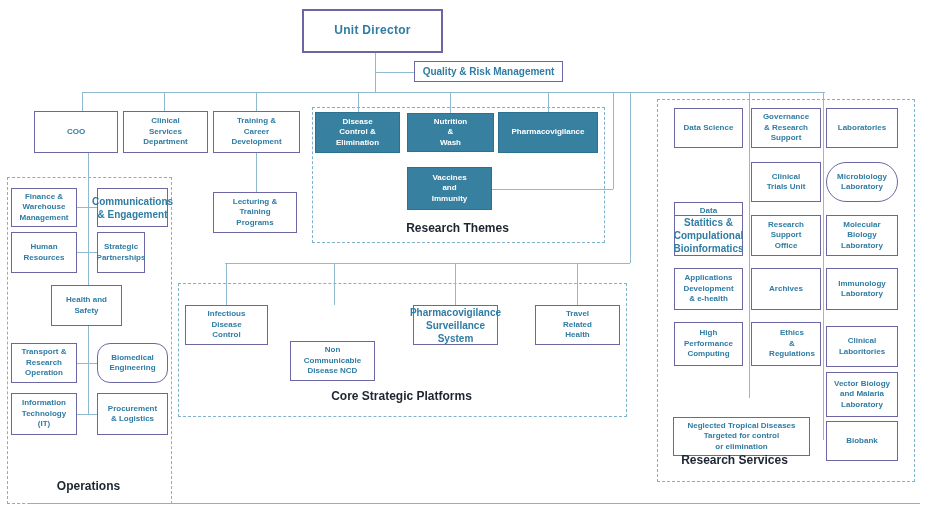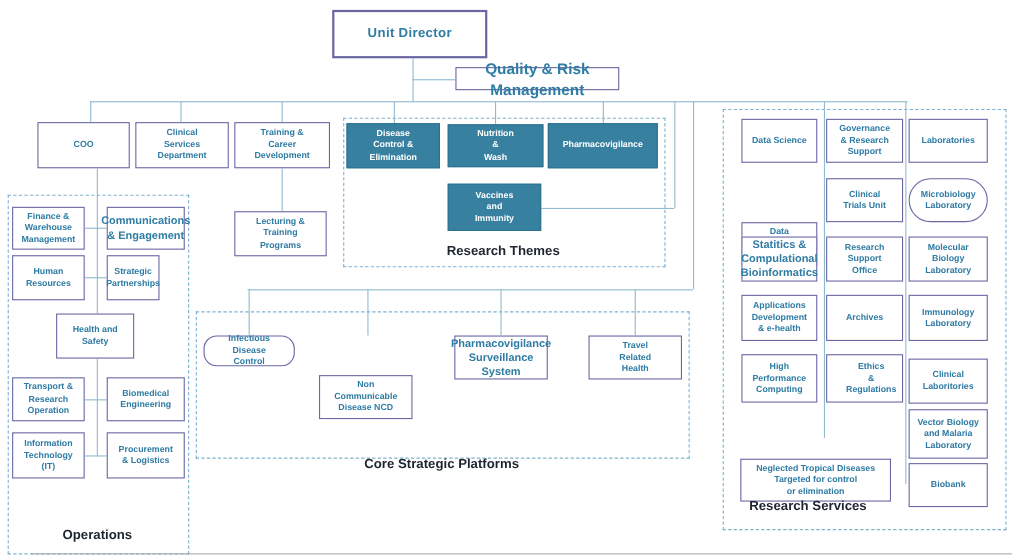--- a/index.html
+++ b/index.html
@@ -7,21 +7,21 @@
         font-family:"Liberation Sans",sans-serif;overflow:hidden;}
   .panel{position:absolute;border:1px dashed #7fb2cf;background:transparent;}
   .hline{position:absolute;height:1px;background:#8fbad0;}
   .vline{position:absolute;width:1px;background:#8fbad0;}
   .box{position:absolute;background:#ffffff;border:1px solid #6a67a3;color:#2f7ca4;
        display:flex;align-items:center;justify-content:center;text-align:center;
        font-size:8px;font-weight:bold;line-height:1.3;white-space:pre-line;box-sizing:border-box;}
   .fbox{background:#37809f;border:1px solid #2d7191;color:#ffffff;}
   .small{font-size:10px;justify-content:center;}
   .ud{font-size:12px;letter-spacing:.3px;border-width:2px;}
-  .qrm{font-size:14px;text-align:center;}
+  .qrm{font-size:10px;text-align:center;}
   .seclabel{position:absolute;color:#1d2530;font-weight:bold;font-size:12px;
             text-align:center;white-space:nowrap;}
   .grayline{position:absolute;height:1px;background:#a9a9a9;}
 </style>
 </head>
 <body>
 
 <div class="wrap">
 
   <div class="panel" style="left:312px;top:107px;width:291px;height:134px;"></div>
@@ -87,42 +87,42 @@
 &amp; Engagement</span></div>
   <div class="box" style="left:11px;top:232px;width:66px;height:41px;"><span>Human
 Resources</span></div>
   <div class="box" style="left:97px;top:232px;width:48px;height:41px;"><span>Strategic
 Partnerships</span></div>
   <div class="box" style="left:51px;top:285px;width:71px;height:41px;"><span>Health and
 Safety</span></div>
   <div class="box" style="left:11px;top:343px;width:66px;height:40px;"><span>Transport &amp;
 Research
 Operation</span></div>
-  <div class="box" style="left:97px;top:343px;width:71px;height:40px;"><span>Biomedical
+  <div class="box" style="left:97px;top:343px;width:71px;height:40px;border-radius:13px;"><span>Biomedical
 Engineering</span></div>
   <div class="box" style="left:11px;top:393px;width:66px;height:42px;"><span>Information
 Technology
 (IT)</span></div>
   <div class="box" style="left:97px;top:393px;width:71px;height:42px;"><span>Procurement
 &amp; Logistics</span></div>
   <div class="seclabel" style="left:7px;top:479px;width:163px;">Operations</div>
 
-  <div class="box" style="left:185px;top:305px;width:83px;height:28px;border-radius:12px;"><span>Infectious
+  <div class="box" style="left:185px;top:305px;width:83px;height:40px;"><span>Infectious
 Disease
 Control</span></div>
   <div class="box" style="left:290px;top:305px;width:85px;height:40px;margin-top:36px;"><span>Non
 Communicable
 Disease NCD</span></div>
   <div class="box small" style="left:413px;top:305px;width:85px;height:40px;"><span>Pharmacovigilance
 Surveillance
 System</span></div>
   <div class="box" style="left:535px;top:305px;width:85px;height:40px;"><span>Travel
 Related
 Health</span></div>
-  <div class="seclabel" style="left:178px;top:389px;width:447px;margin-top:25px;">Core Strategic Platforms</div>
+  <div class="seclabel" style="left:178px;top:389px;width:447px;">Core Strategic Platforms</div>
 
   <div class="box" style="left:674px;top:108px;width:69px;height:40px;"><span>Data Science</span></div>
   <div class="box" style="left:751px;top:108px;width:70px;height:40px;"><span>Governance
 &amp; Research
 Support</span></div>
   <div class="box" style="left:826px;top:108px;width:72px;height:40px;"><span>Laboratories</span></div>
   <div class="box" style="left:674px;top:162px;width:69px;height:40px;margin-top:40px;"><span>Data
 Architecture/
 Management</span></div>
   <div class="box" style="left:751px;top:162px;width:70px;height:40px;"><span>Clinical

